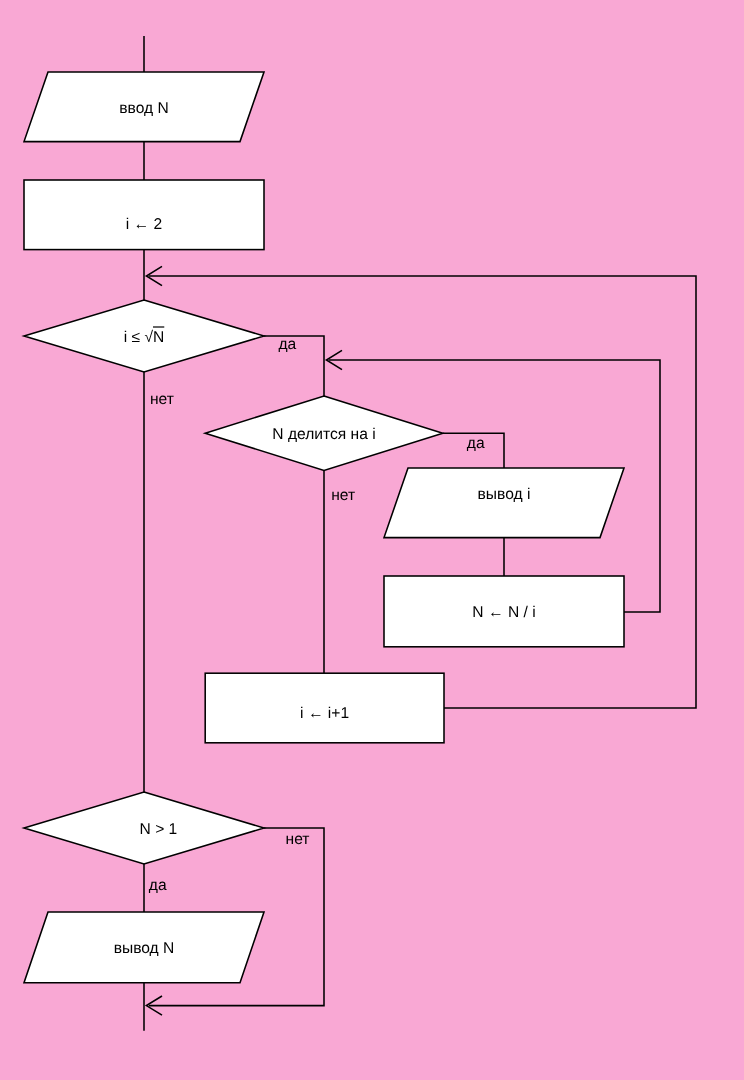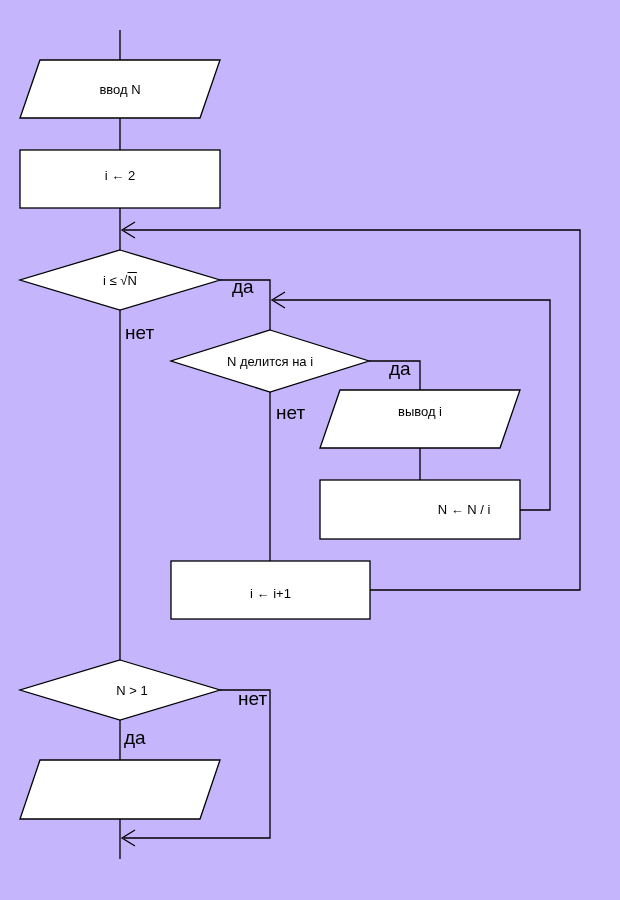--- a/index.html
+++ b/index.html
@@ -4,21 +4,21 @@
 <style>
   html, body {
     margin: 0;
     padding: 0;
     background: #ffffff;
   }
   #stage {
     position: relative;
     width: 620px;
     height: 900px;
-    background: #c4b5fd;
+    background: #f9a8d4;
     font-family: "Liberation Sans", sans-serif;
     color: #000000;
     overflow: hidden;
   }
   #wires {
     position: absolute;
     left: 0;
     top: 0;
   }
   .lbl {
@@ -28,21 +28,21 @@
     justify-content: center;
     font-size: 13px;
     line-height: 15px;
     color: #000000;
     text-align: center;
     white-space: nowrap;
     pointer-events: none;
   }
   .tag {
     position: absolute;
-    font-size: 19px;
+    font-size: 13px;
     line-height: 14px;
     color: #000000;
     white-space: nowrap;
     pointer-events: none;
   }
   .radicand {
     text-decoration: overline;
   }
 </style>
 </head>
@@ -80,37 +80,38 @@
       <polygon points="340,390 520,390 500,448 320,448"></polygon>
       <rect x="320" y="480" width="200" height="59"></rect>
       <rect x="171" y="561" width="199" height="58"></rect>
       <polygon points="120,660 220,690 120,720 20,690"></polygon>
       <polygon points="40,760 220,760 200,819 20,819"></polygon>
     </g>
   </svg>
 
   <div class="lbl" style="left:20px; top:60px; width:200px; height:58px;">ввод N</div>
 
-  <div class="lbl" style="left:20px; top:146px; width:200px; height:58px;">i ← 2</div>
+  <div class="lbl" style="left:20px; top:157px; width:200px; height:58px;">i ← 2</div>
 
   <div class="lbl" style="left:20px; top:250px; width:200px; height:60px;">
       <span>i ≤ √</span>
       <span class="radicand">N</span>
     </div>
 
   <div class="lbl" style="left:171px; top:330px; width:198px; height:62px;text-align:center;">N делится на i</div>
 
   <div class="lbl" style="left:320px; top:390px; width:200px; height:42px;">вывод i</div>
 
-  <div class="lbl" style="left:320px; top:480px; width:200px; height:59px;margin-left:44px;">N ← N / i</div>
+  <div class="lbl" style="left:320px; top:480px; width:200px; height:59px;">N ← N / i</div>
 
   <div class="lbl" style="left:171px; top:561px; width:199px; height:64px;">i ← i+1</div>
 
   <div class="lbl" style="left:32px; top:660px; width:200px; height:60px;">N &gt; 1</div>
 
+  <div class="lbl" style="left:20px; top:760px; width:200px; height:59px;">вывод N</div>
 
   <div class="tag" style="left:232px; top:280px;">да</div>
   <div class="tag" style="left:125px; top:326px;">нет</div>
   <div class="tag" style="left:389px; top:362px;">да</div>
   <div class="tag" style="left:276px; top:406px;">нет</div>
   <div class="tag" style="left:238px; top:692px;">нет</div>
   <div class="tag" style="left:124px; top:731px;">да</div>
 
 </div>
 

